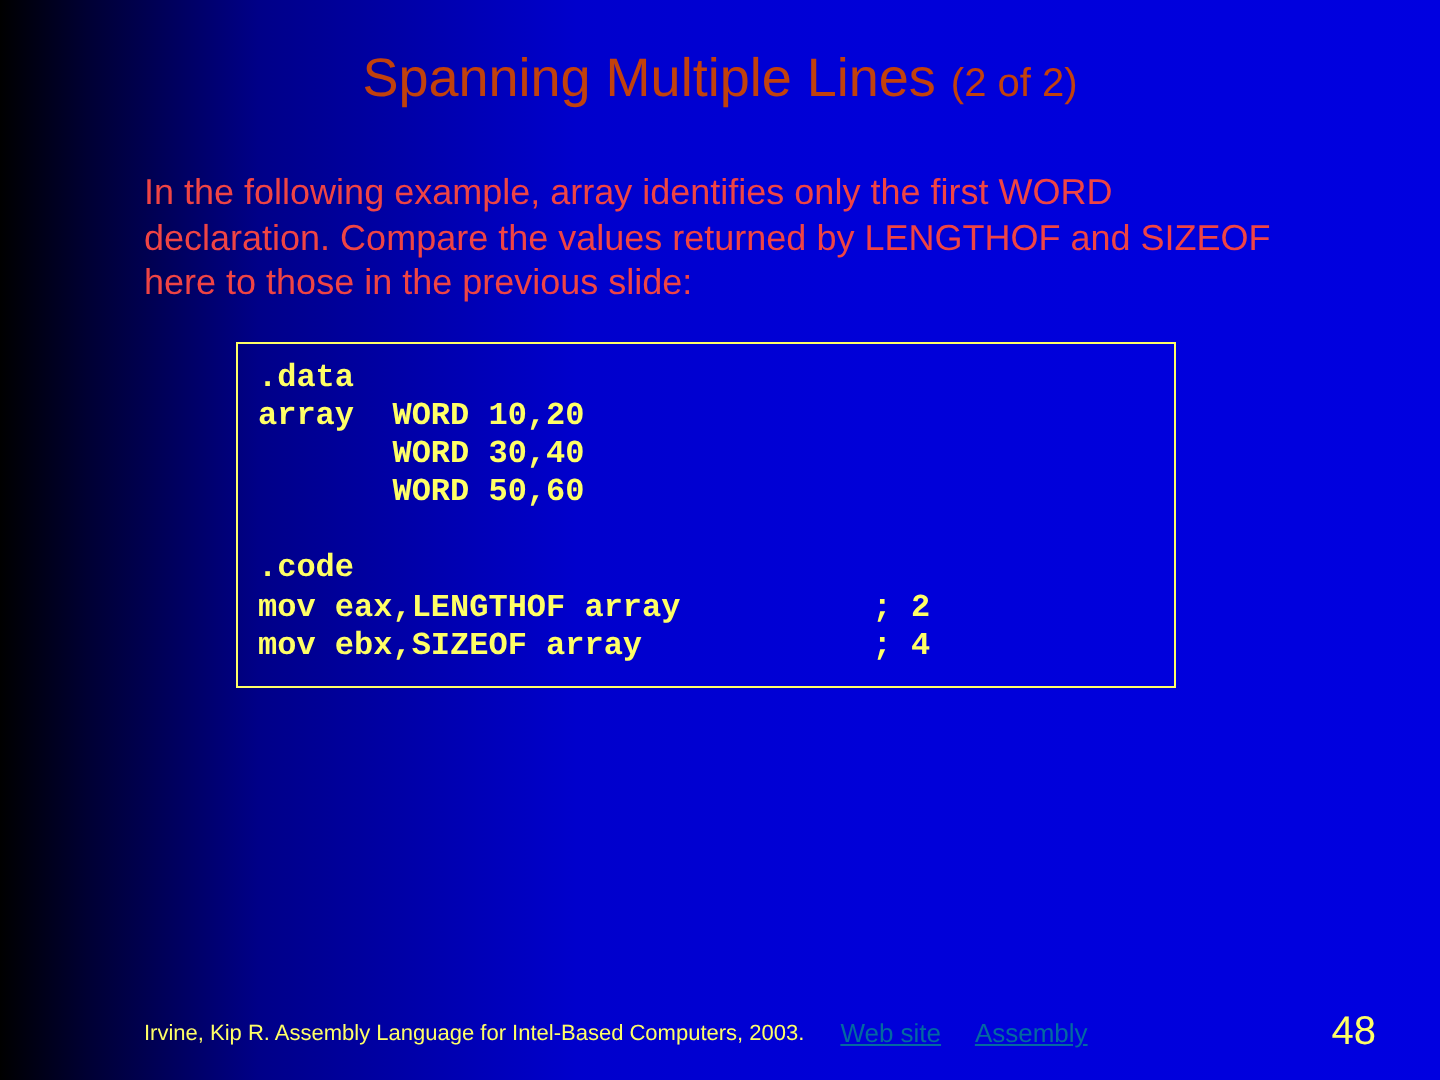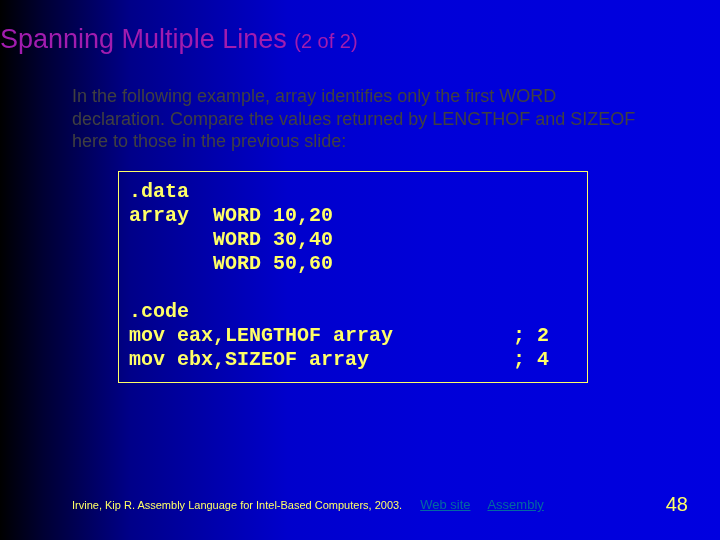--- a/index.html
+++ b/index.html
@@ -4,50 +4,50 @@
 <style>
   * { margin: 0; padding: 0; box-sizing: border-box; }
   html, body { width: 720px; height: 540px; overflow: hidden; }
   body {
     background: linear-gradient(90deg, #000000 0%, #000033 6%, #000088 18%, #0000cc 40%, #0000d8 60%, #0000e0 100%);
     font-family: Arial, Helvetica, sans-serif;
     color: #ffff66;
     position: relative;
   }
   .title {
-    text-align: left;
+    text-align: center;
     padding-top: 24px;
     font-size: 27px;
     font-weight: normal;
-    color: #a21caf;
+    color: #c2410c;
   }
   .title .sub {
     font-size: 20px;
   }
   .body-text {
     margin: 30px 72px 0 72px;
     font-size: 18px;
     line-height: 1.25;
-    color: #404040;
+    color: #ef4444;
   }
   .code-box {
     margin: 18px 0 0 118px;
     width: 470px;
     border: 1px solid #ffff66;
     padding: 8px 10px 10px 10px;
     font-family: "Courier New", Courier, monospace;
-    font-size: 20px;
+    font-size: 16px;
     font-weight: bold;
     color: #ffff66;
     line-height: 1.2;
     white-space: pre;
   }
   .footer {
     position: absolute;
-    bottom: 24px;
+    bottom: 12px;
     left: 0;
     width: 100%;
     display: flex;
     align-items: center;
     font-size: 11px;
     color: #ffff66;
     justify-content: space-between;
   }
   .footer .cite {
     margin-left: 72px;

